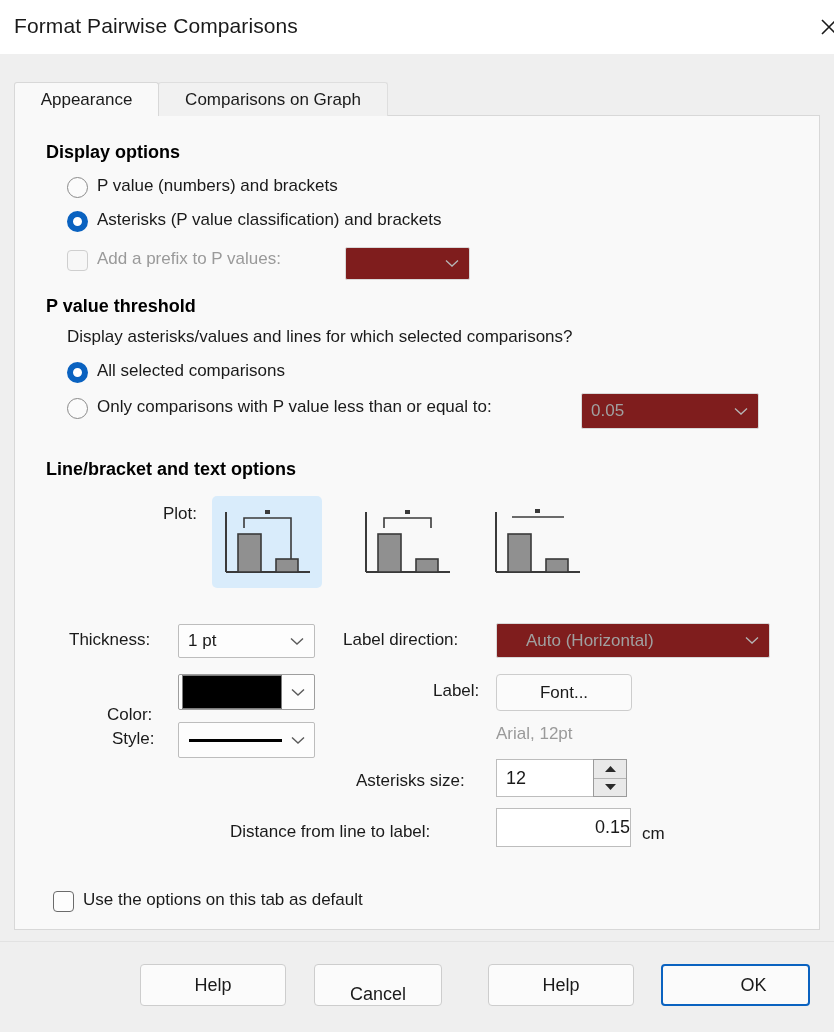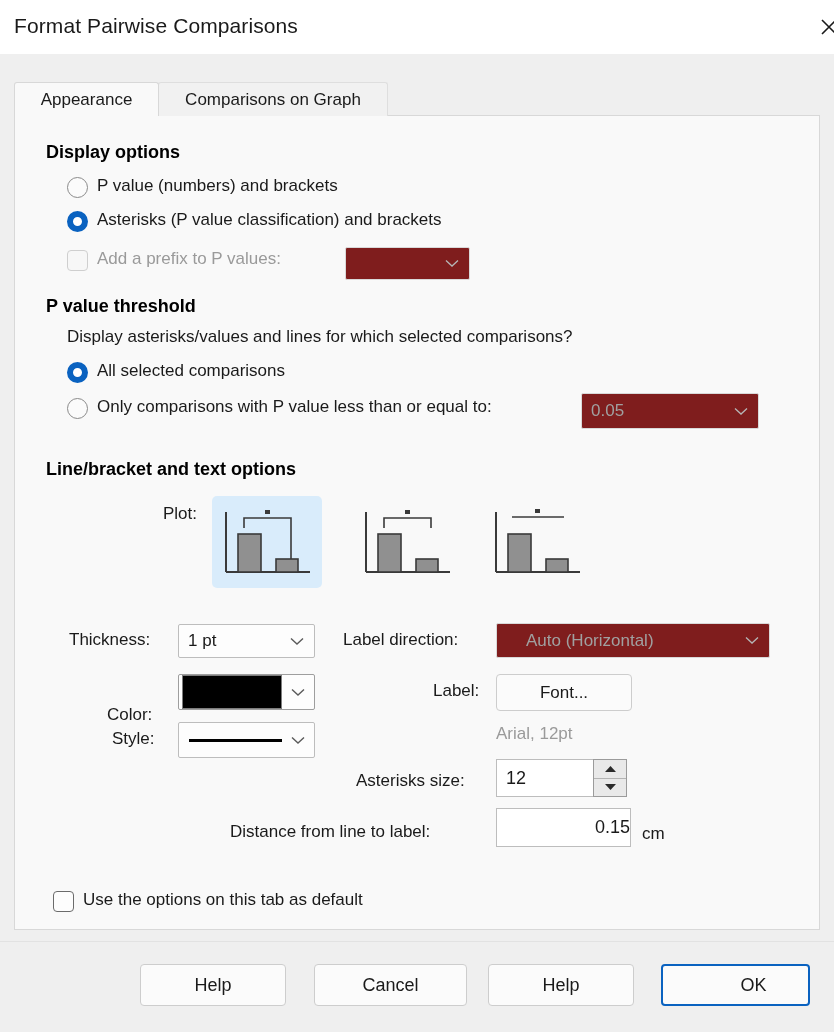--- a/index.html
+++ b/index.html
@@ -305,21 +305,21 @@
 
   <div class="check" style="left:38px;top:775px;"></div>
   <div class="lbl" style="left:68px;top:774px;">Use the options on this tab as default</div>
 </div>
 
 <div class="footer-sep"></div>
 
 <div class="btn" style="left:140px;top:964px;width:146px;height:42px;">
   <span>Help</span>
 </div>
-<div class="btn" style="left:314px;top:964px;width:153px;height:42px;">
+<div class="btn" style="left:314px;top:964px;width:128px;height:42px;align-items:flex-end;">
   <span>Cancel</span>
 </div>
 <div class="btn" style="left:488px;top:964px;width:146px;height:42px;">
   <span>Help</span>
 </div>
 <div class="btn primary" style="left:661px;top:964px;width:149px;height:42px;padding-left:36px;">
   <span>OK</span>
 </div>
 
 </body></html>

